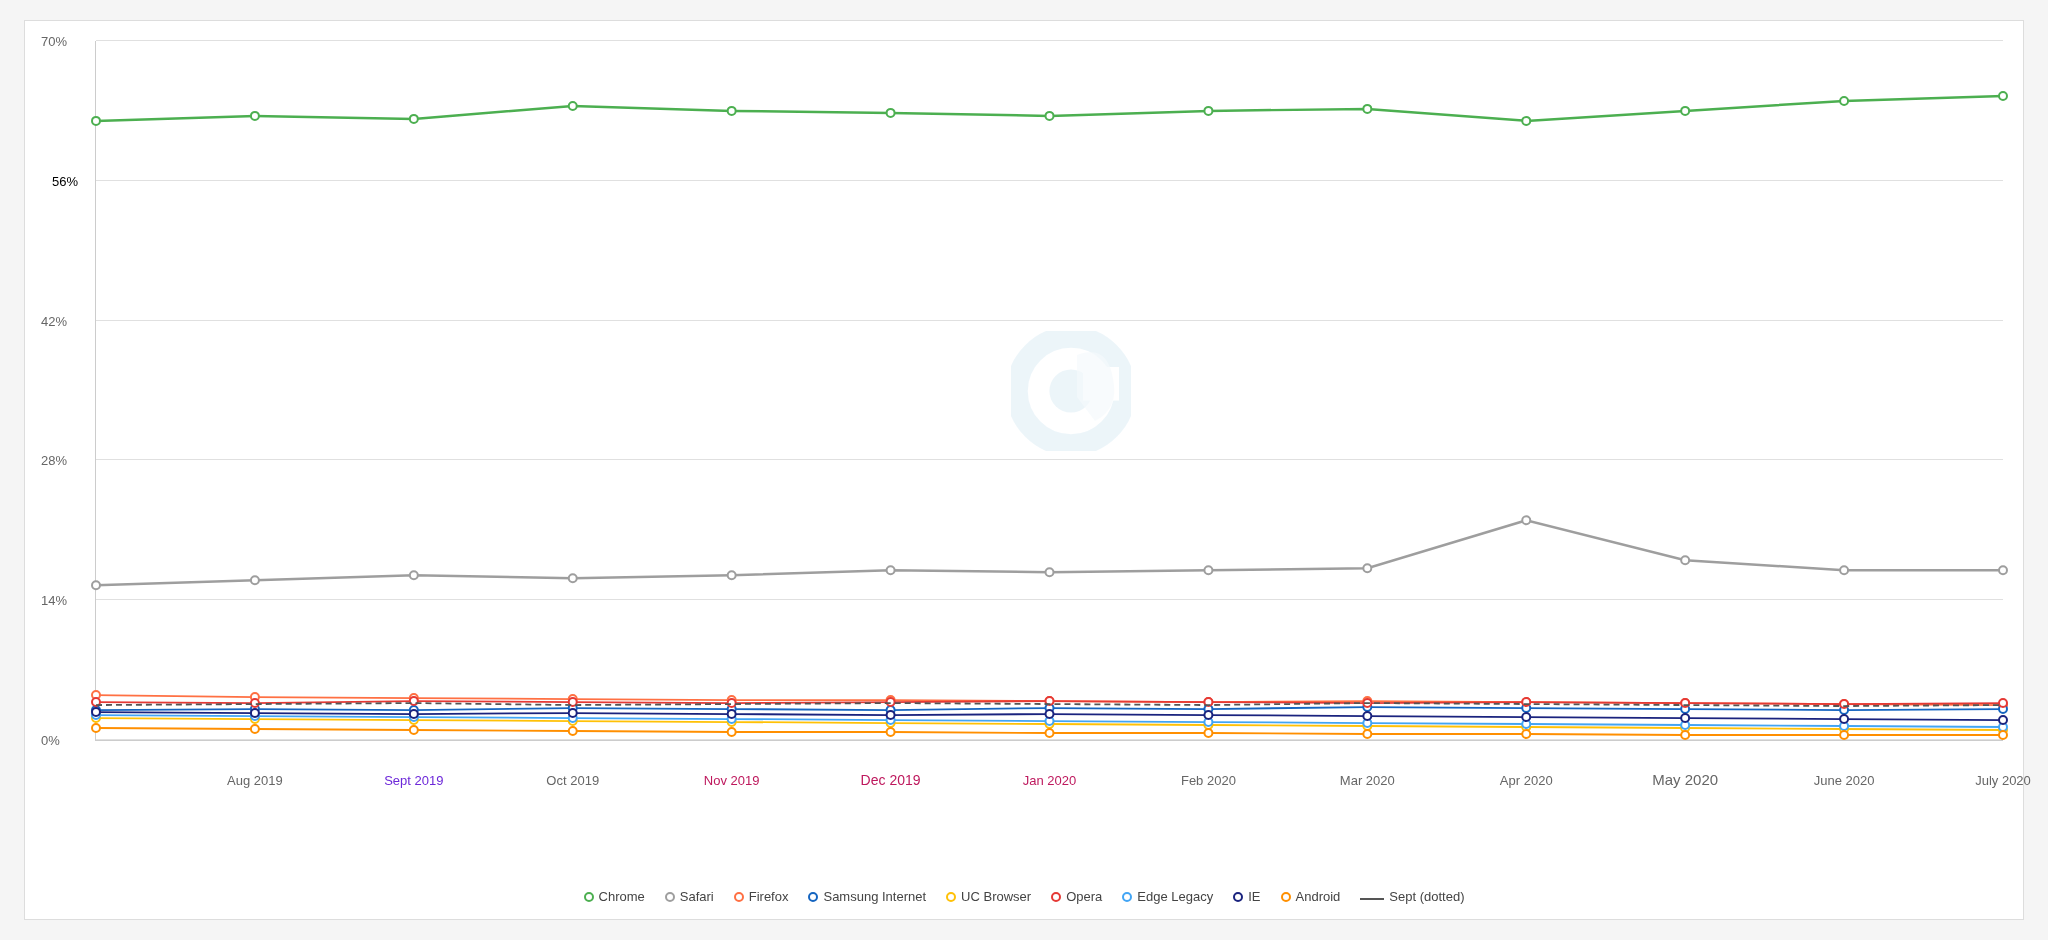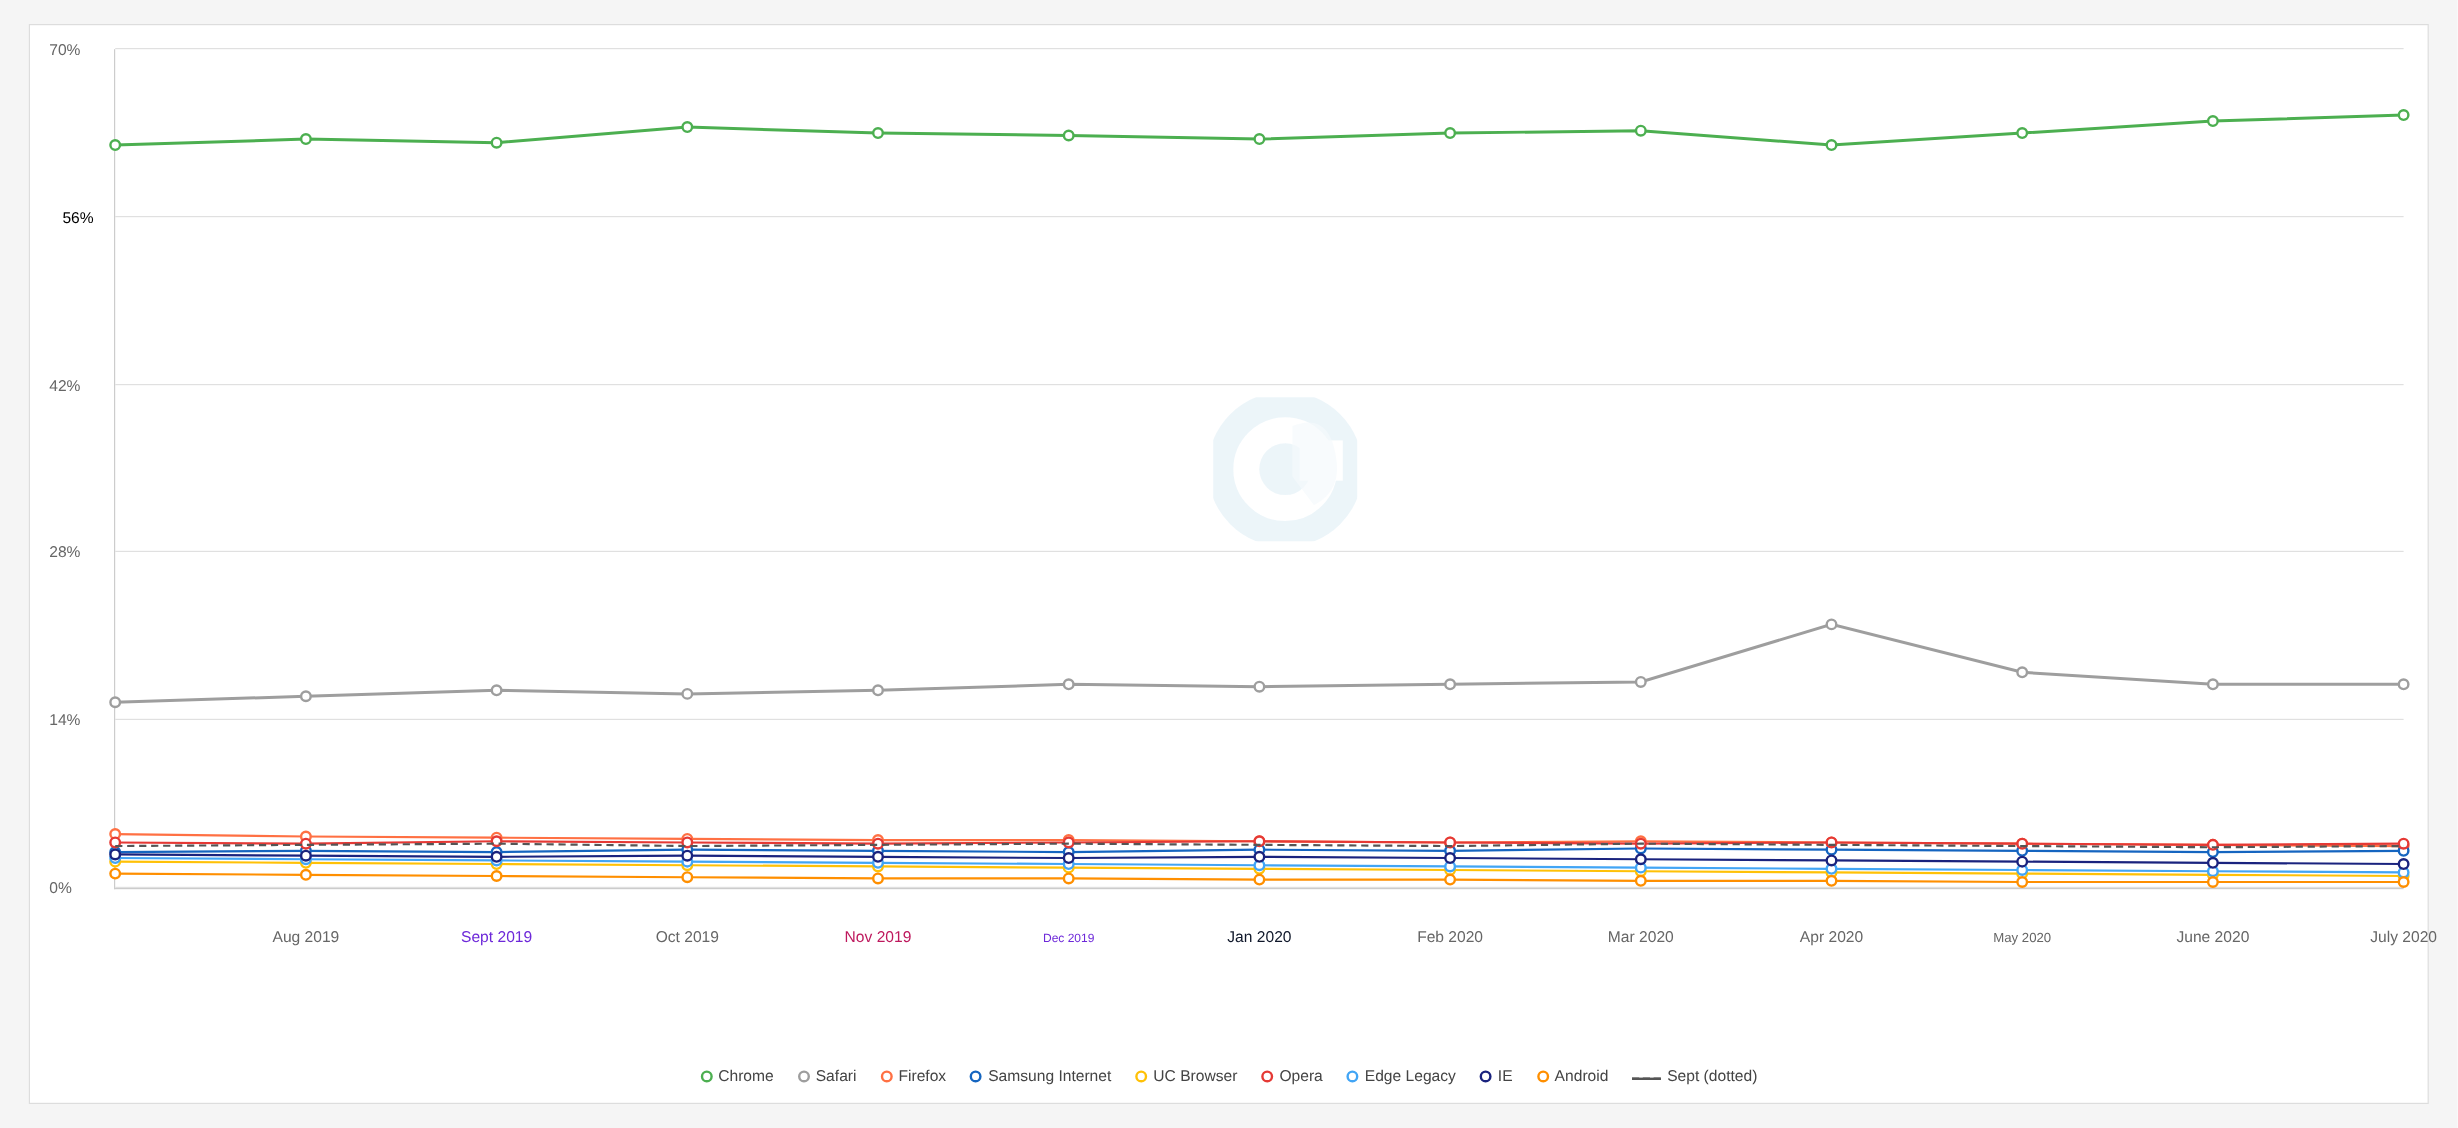--- a/index.html
+++ b/index.html
@@ -260,26 +260,26 @@
         <circle cx="1750.8333333333333" cy="695" r="4" fill="#fff" stroke="#FF8F00" stroke-width="2"></circle>
         <circle cx="1910" cy="695" r="4" fill="#fff" stroke="#FF8F00" stroke-width="2"></circle>
         <path d="M 0 665 L 159.16666666666666 664 L 318.3333333333333 663 L 477.5 665 L 636.6666666666666 664 L 795.8333333333334 663 L 955 664 L 1114.1666666666667 665 L 1273.3333333333333 663 L 1432.5 664 L 1591.6666666666667 665 L 1750.8333333333333 666 L 1910 665" fill="none" stroke="#555555" stroke-width="1.8" stroke-dasharray="6 4"></path>
       </svg>
 
     <div id="x-labels-container">
         <div class="x-label" style="left: 8.33333%; position: absolute; bottom: -48px; transform: translateX(-50%); font-size: 13px; color: rgb(102, 102, 102); white-space: nowrap;">Aug 2019</div>
         <div class="x-label" style="left: 16.6667%; position: absolute; bottom: -48px; transform: translateX(-50%); font-size: 13px; color: #6d28d9; white-space: nowrap;">Sept 2019</div>
         <div class="x-label" style="left: 25%; position: absolute; bottom: -48px; transform: translateX(-50%); font-size: 13px; color: rgb(102, 102, 102); white-space: nowrap;">Oct 2019</div>
         <div class="x-label" style="left: 33.3333%; position: absolute; bottom: -48px; transform: translateX(-50%); font-size: 13px; color: #be185d; white-space: nowrap;">Nov 2019</div>
-        <div class="x-label" style="left: 41.6667%; position: absolute; bottom: -48px; transform: translateX(-50%); font-size: 10px; color: #6d28d9; white-space: nowrap;">Dec 2019</div>
-        <div class="x-label" style="left: 50%; position: absolute; bottom: -48px; transform: translateX(-50%); font-size: 13px; color: #0f172a; white-space: nowrap;">Jan 2020</div>
+        <div class="x-label" style="left: 41.6667%; position: absolute; bottom: -48px; transform: translateX(-50%); font-size: 14px; color: #be185d; white-space: nowrap;">Dec 2019</div>
+        <div class="x-label" style="left: 50%; position: absolute; bottom: -48px; transform: translateX(-50%); font-size: 13px; color: #be185d; white-space: nowrap;">Jan 2020</div>
         <div class="x-label" style="left: 58.3333%; position: absolute; bottom: -48px; transform: translateX(-50%); font-size: 13px; color: rgb(102, 102, 102); white-space: nowrap;">Feb 2020</div>
         <div class="x-label" style="left: 66.6667%; position: absolute; bottom: -48px; transform: translateX(-50%); font-size: 13px; color: rgb(102, 102, 102); white-space: nowrap;">Mar 2020</div>
         <div class="x-label" style="left: 75%; position: absolute; bottom: -48px; transform: translateX(-50%); font-size: 13px; color: rgb(102, 102, 102); white-space: nowrap;">Apr 2020</div>
-        <div class="x-label" style="left: 83.3333%; position: absolute; bottom: -48px; transform: translateX(-50%); font-size: 11px; color: rgb(102, 102, 102); white-space: nowrap;">May 2020</div>
+        <div class="x-label" style="left: 83.3333%; position: absolute; bottom: -48px; transform: translateX(-50%); font-size: 15px; color: rgb(102, 102, 102); white-space: nowrap;">May 2020</div>
         <div class="x-label" style="left: 91.6667%; position: absolute; bottom: -48px; transform: translateX(-50%); font-size: 13px; color: rgb(102, 102, 102); white-space: nowrap;">June 2020</div>
         <div class="x-label" style="left: 100%; position: absolute; bottom: -48px; transform: translateX(-50%); font-size: 13px; color: rgb(102, 102, 102); white-space: nowrap;">July 2020</div>
       </div>
   <div class="y-label" style="bottom: 100%; position: absolute; left: -55px; transform: translateY(50%); font-size: 13px; color: rgb(102, 102, 102);">70%</div>
       <div class="y-label" style="bottom: 80%; position: absolute; left: -55px; transform: translateY(50%); font-size: 13px; color: #000000; margin-left: 11px;">56%</div>
       <div class="y-label" style="bottom: 60%; position: absolute; left: -55px; transform: translateY(50%); font-size: 13px; color: rgb(102, 102, 102);">42%</div>
       <div class="y-label" style="bottom: 40%; position: absolute; left: -55px; transform: translateY(50%); font-size: 13px; color: rgb(102, 102, 102);">28%</div>
       <div class="y-label" style="bottom: 20%; position: absolute; left: -55px; transform: translateY(50%); font-size: 13px; color: rgb(102, 102, 102);">14%</div>
       <div class="y-label" style="bottom: 0%; position: absolute; left: -55px; transform: translateY(50%); font-size: 13px; color: rgb(102, 102, 102);">0%</div>
     </div>

